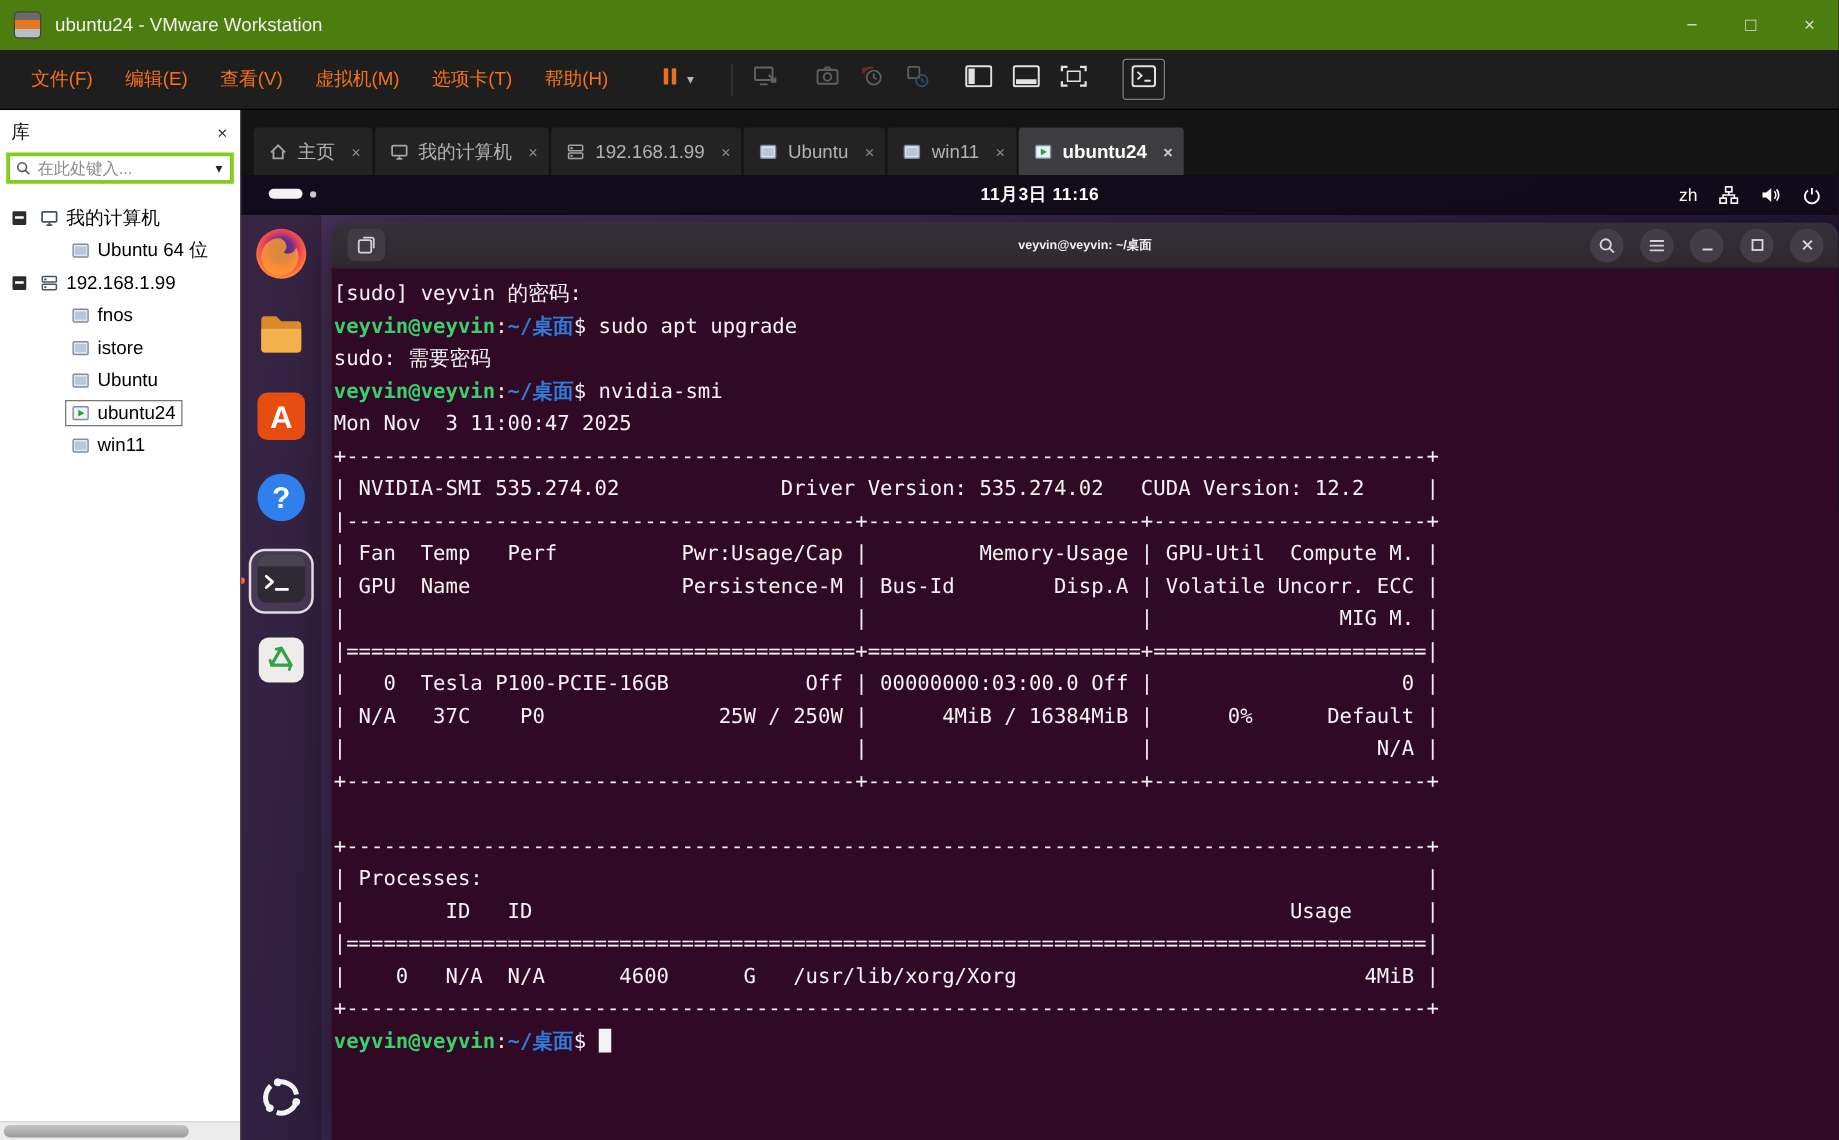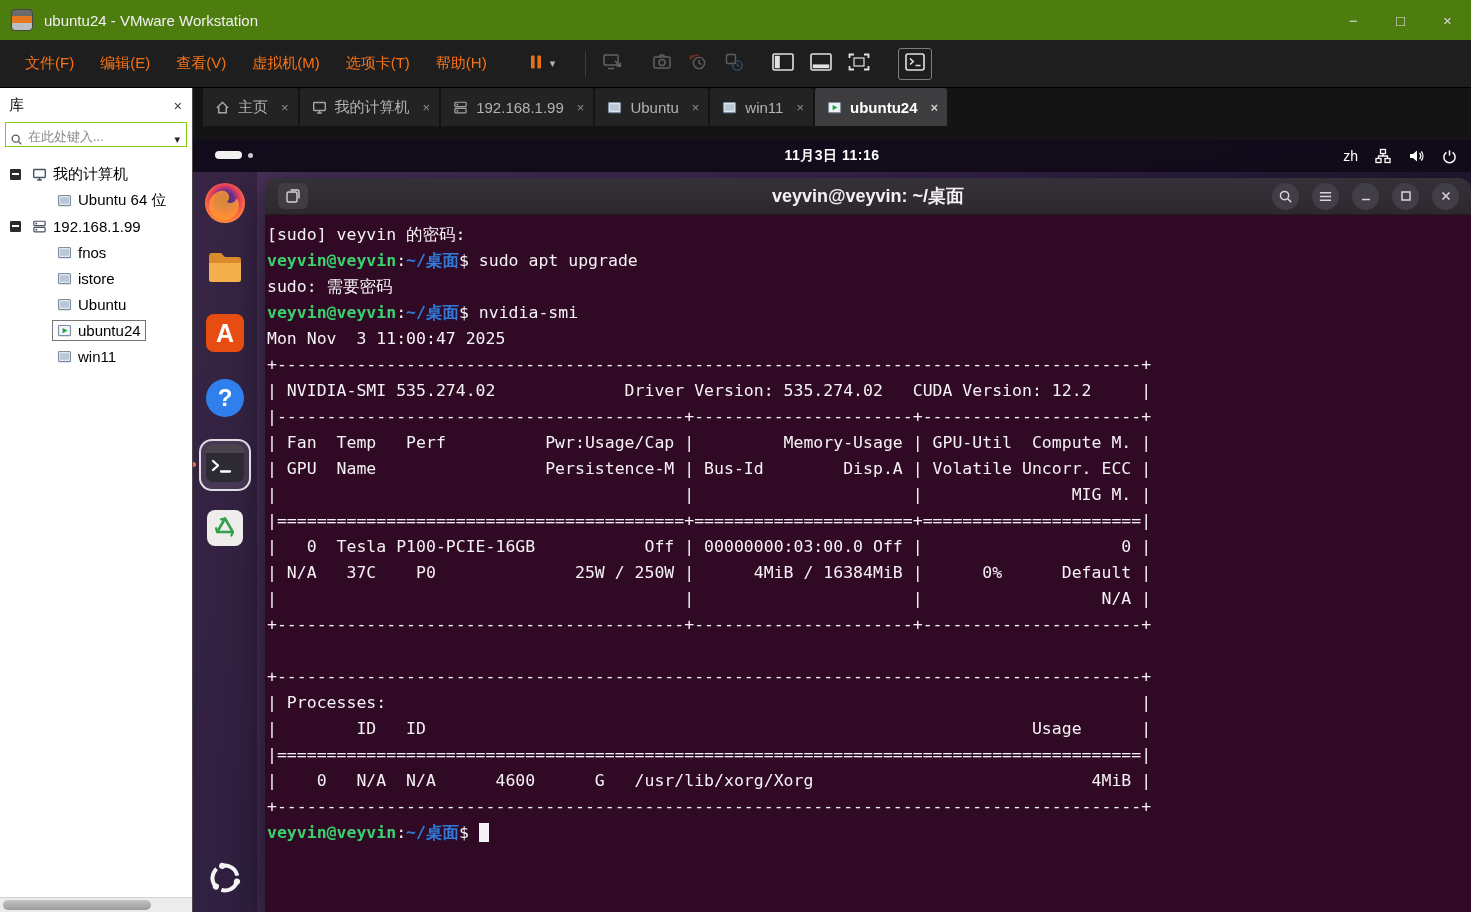--- a/index.html
+++ b/index.html
@@ -23,39 +23,39 @@
 .tb-btn.dim{opacity:.5}
 .tb-btn .chev{color:#b5b5b5;font-size:11px}
 .tb-sep{width:1px;height:26px;background:#3c3c3c;margin:0 16px 0 2px}
 .tb-btn.framed{border:1px solid #7c7c7c;border-radius:3px;padding:4px 6px}
 
 
 .main{flex:1;display:flex;min-height:0}
 .sidebar{width:193px;background:#fff;display:flex;flex-direction:column;border-right:1px solid #4a4a4a;flex:0 0 auto}
 .sb-head{display:flex;align-items:center;justify-content:space-between;padding:8px 10px 4px 9px;font-size:15px;color:#111}
 .sb-close{color:#333;font-size:14px}
-.searchbox{margin:3px 5px 10px 5px;height:25px;border:1px solid #84cc16;display:flex;align-items:flex-end;padding:0 4px;gap:5px;background:#fff}
+.searchbox{margin:3px 5px 10px 5px;height:25px;border:3px solid #84cc16;display:flex;align-items:center;padding:0 4px;gap:5px;background:#fff}
 .searchbox .mag{display:flex;color:#555}
 .searchbox .ph{color:#8a8a8a;font-size:13px;flex:1;white-space:nowrap;overflow:hidden}
 .searchbox .dd{color:#222;font-size:11px;padding:0 2px}
 .tree{flex:1;overflow:hidden;padding-top:4px;font-size:15px;color:#000}
 .tree-row{display:flex;align-items:center;height:26px;gap:6px}
 .tree-row.lvl0{padding-left:10px}
 .tree-row.lvl1{padding-left:52px}
 .expander{width:11px;height:11px;background:#2c2c2c;display:inline-flex;align-items:center;justify-content:center;border-radius:1px;flex:0 0 auto}
 .expander::after{content:"";width:7px;height:2px;background:#fff}
 .selbox{display:flex;align-items:center;gap:6px;padding:1px 4px;border:1px solid transparent;white-space:nowrap}
 .tree-row.selected .selbox{border:1px solid #767676;background:#fcfcfc}
 .tree-row .ticon{display:flex;color:#48535f}
 .sb-scroll{height:15px;background:#ececec;border-top:1px solid #d4d4d4;position:relative;flex:0 0 auto}
 .sb-scroll .thumb{position:absolute;left:3px;top:2px;width:148px;height:10px;border-radius:5px;background:linear-gradient(#c4c4c4,#9b9b9b)}
 
 
 .content{flex:1;display:flex;flex-direction:column;min-width:0}
-.tabbar{height:52px;background:#141414;display:flex;padding-left:10px;flex:0 0 auto}
+.tabbar{height:52px;background:#141414;display:flex;align-items:flex-end;padding-left:10px;flex:0 0 auto}
 .tab{height:38px;display:flex;align-items:center;gap:8px;padding:0 9px 0 12px;background:#232323;color:#b2b2b2;font-size:15px;margin-right:2px;border-radius:3px 3px 0 0;white-space:nowrap}
 .tab .ticon{display:flex;color:#a5a5a5}
 .tab .tclose{color:#8d8d8d;font-size:13px;margin-left:5px}
 .tab.active{background:#3d3d40;color:#fff;font-weight:bold}
 .tab.active .tclose{color:#cfcfcf}
 
 
 .vmarea{flex:1;position:relative;min-height:0;overflow:hidden;
   background:linear-gradient(118deg,#4b3359 0%,#3b2850 36%,#271b3a 68%,#170f25 100%)}
 .grip{position:absolute;top:11px;left:22px;display:flex;align-items:center;gap:6px;z-index:6}
@@ -69,21 +69,21 @@
 .dock{position:absolute;left:0;top:32px;bottom:0;width:64px;display:flex;flex-direction:column;align-items:center;padding-top:9px;background:rgba(14,8,22,.30);z-index:3}
 .dock-item{width:48px;height:48px;display:flex;align-items:center;justify-content:center;margin-bottom:17px;border-radius:11px;position:relative}
 .dock-item.focused{box-shadow:0 0 0 2px rgba(255,255,255,.85);background:rgba(255,255,255,.10)}
 .run-dot{position:absolute;left:-10px;top:21px;width:5px;height:5px;border-radius:50%;background:#ff6038}
 .dock-spacer{flex:1}
 .show-apps{margin-bottom:10px;width:44px;height:44px;display:flex;align-items:center;justify-content:center}
 
 
 .termwin{position:absolute;left:72px;top:38px;right:0;bottom:0;display:flex;flex-direction:column;border-radius:12px 12px 0 0;overflow:hidden;box-shadow:0 10px 42px rgba(0,0,0,.55);z-index:2}
 .termhead{height:37px;background:linear-gradient(#353138,#2b282e);display:flex;align-items:center;position:relative;flex:0 0 auto;border-bottom:1px solid #1f1d22}
-.termtitle{position:absolute;left:0;right:0;text-align:center;color:#f3f0f3;font-size:18px;font-weight:bold;pointer-events:none}
+.termtitle{position:absolute;left:0;right:0;text-align:center;color:#f3f0f3;font-size:10px;font-weight:bold;pointer-events:none}
 .th-left{margin-left:13px;width:30px;height:26px;border-radius:6px;background:#403c44;display:flex;align-items:center;justify-content:center;z-index:2}
 .th-icons{margin-left:auto;display:flex;align-items:center;gap:13px;margin-right:12px;z-index:2}
 .th-circle{width:27px;height:27px;border-radius:50%;background:#423e47;display:flex;align-items:center;justify-content:center}
 .termbody{flex:1;background:#300a24;padding:7px 0 0 2px;font-family:"DejaVu Sans Mono","Liberation Mono",monospace;font-size:16.5px;line-height:26px;color:#f5f2f5}
 .tline{white-space:pre;height:26px}
 .tline .g{color:#3bd06e;font-weight:bold}
 .tline .b{color:#2f7cdb;font-weight:bold}
 .tline .w{color:#f5f2f5}
 .tline .cursor{background:#f5f2f5;color:#300a24}
 </style>

